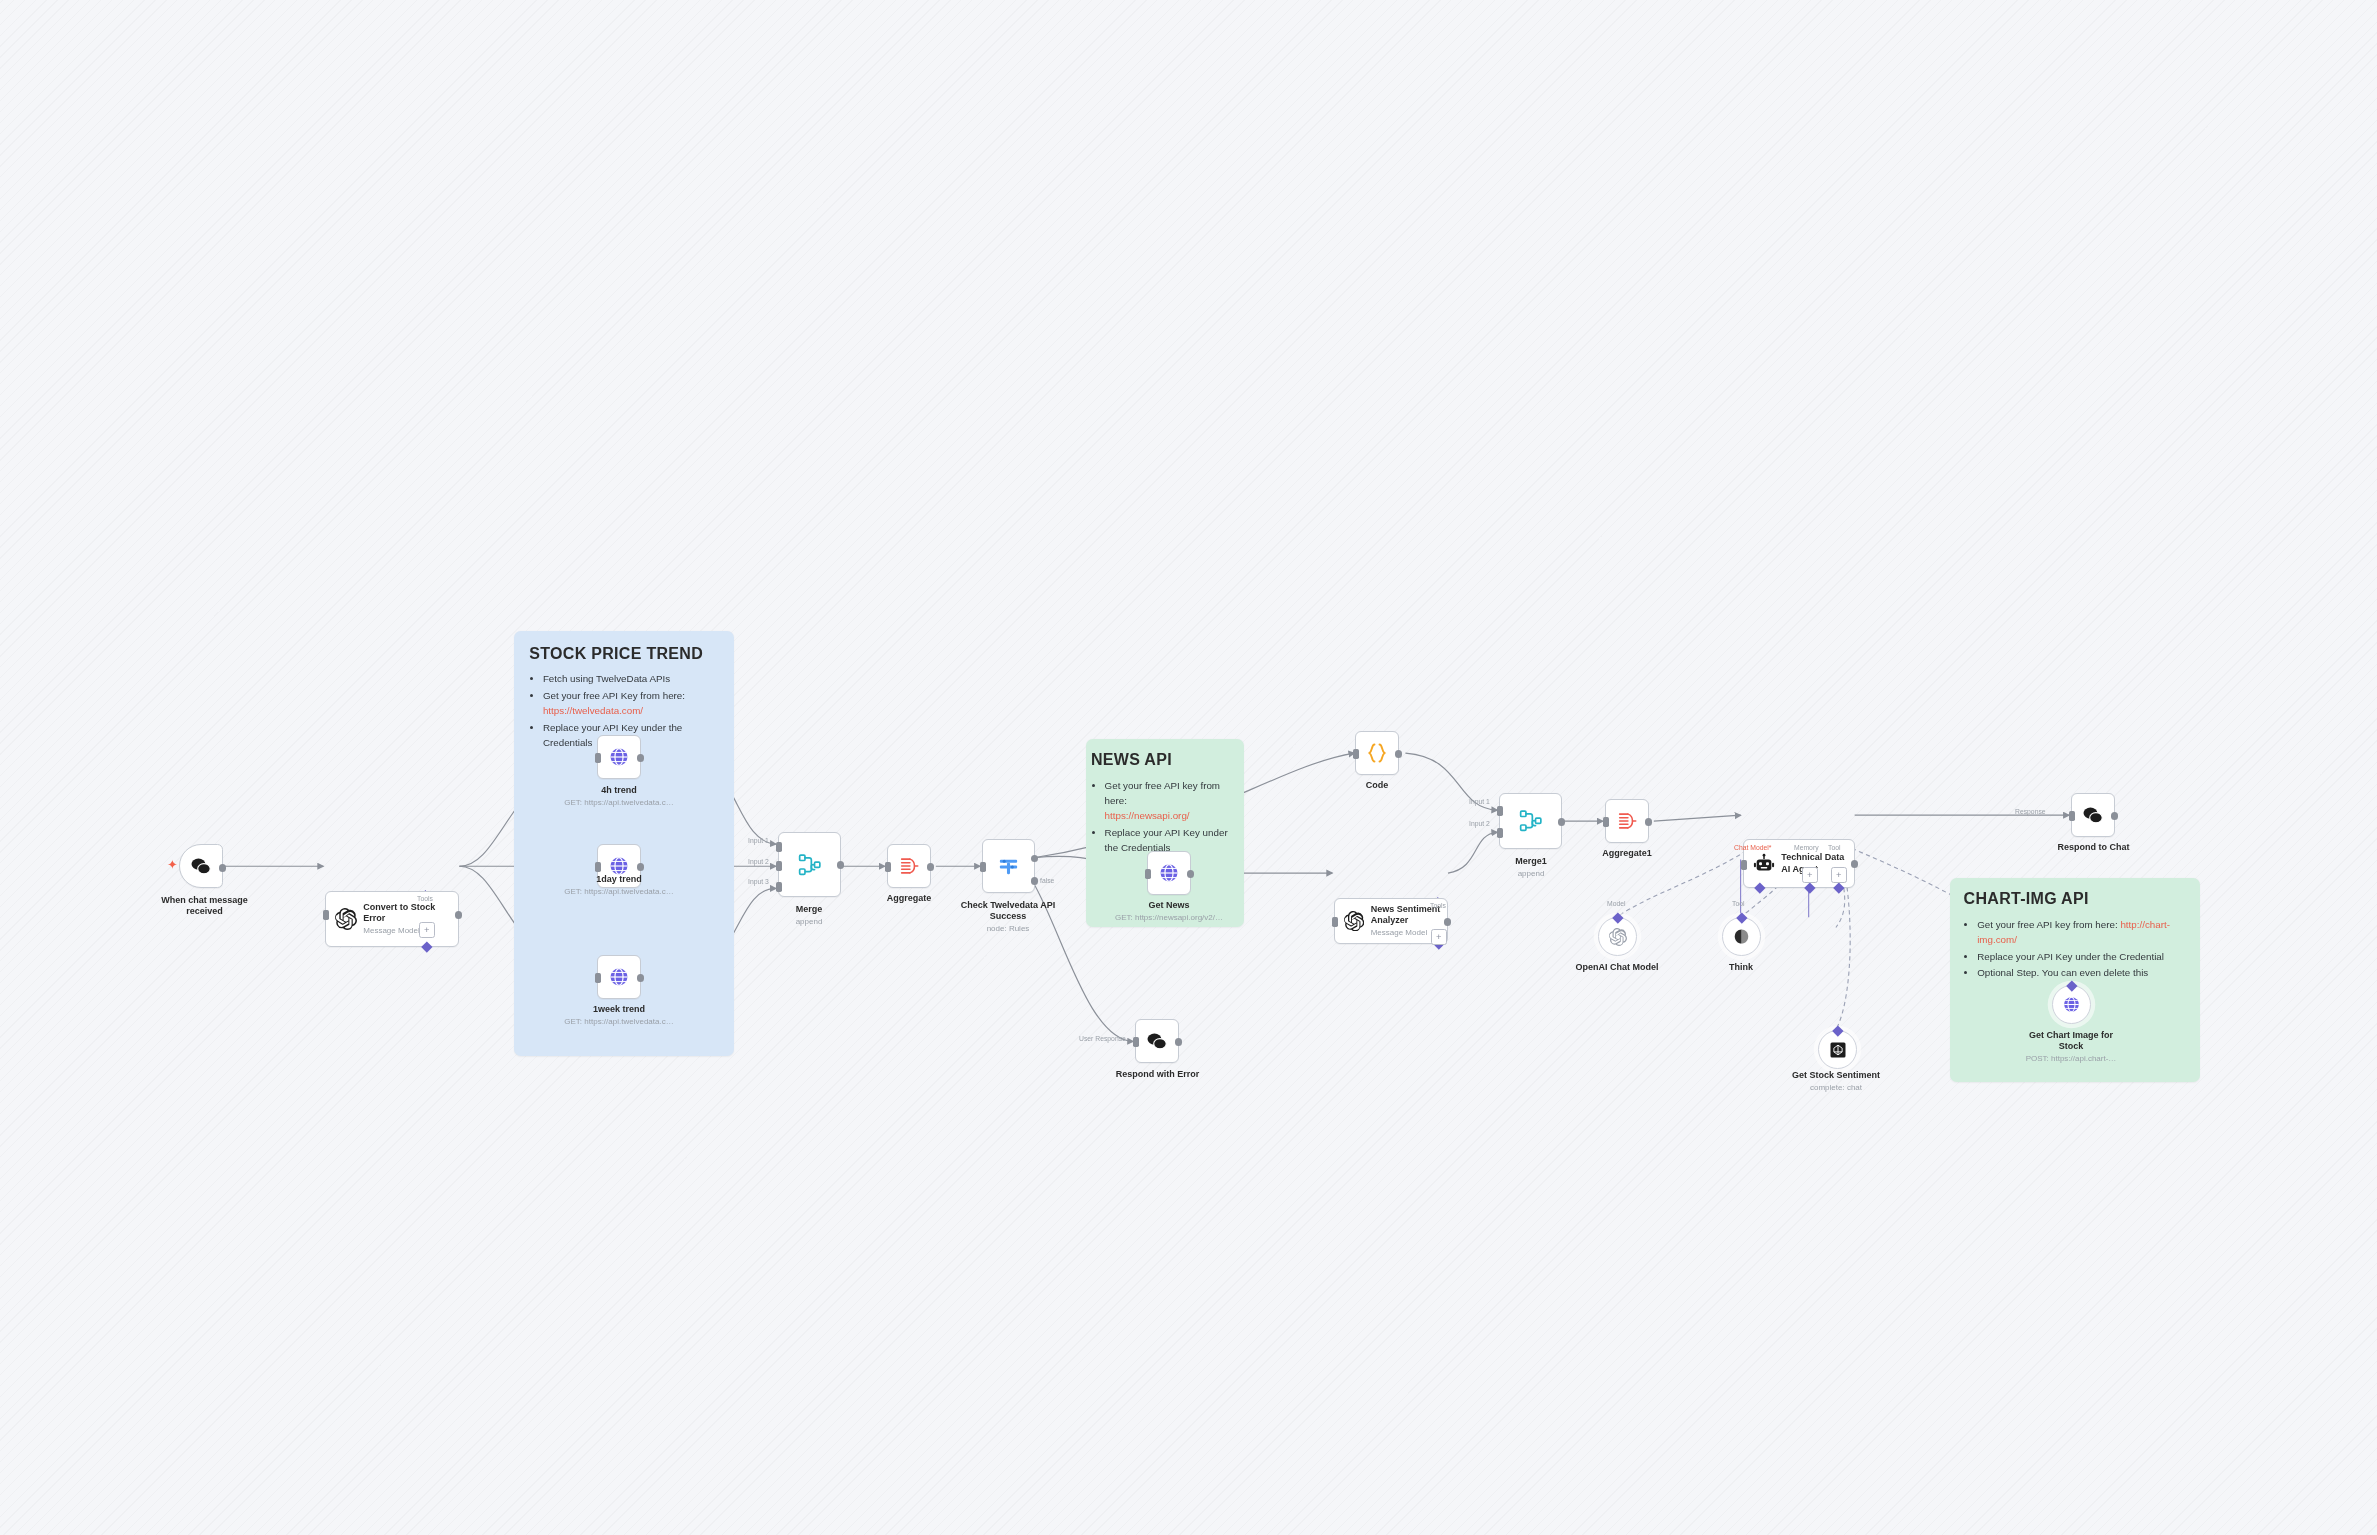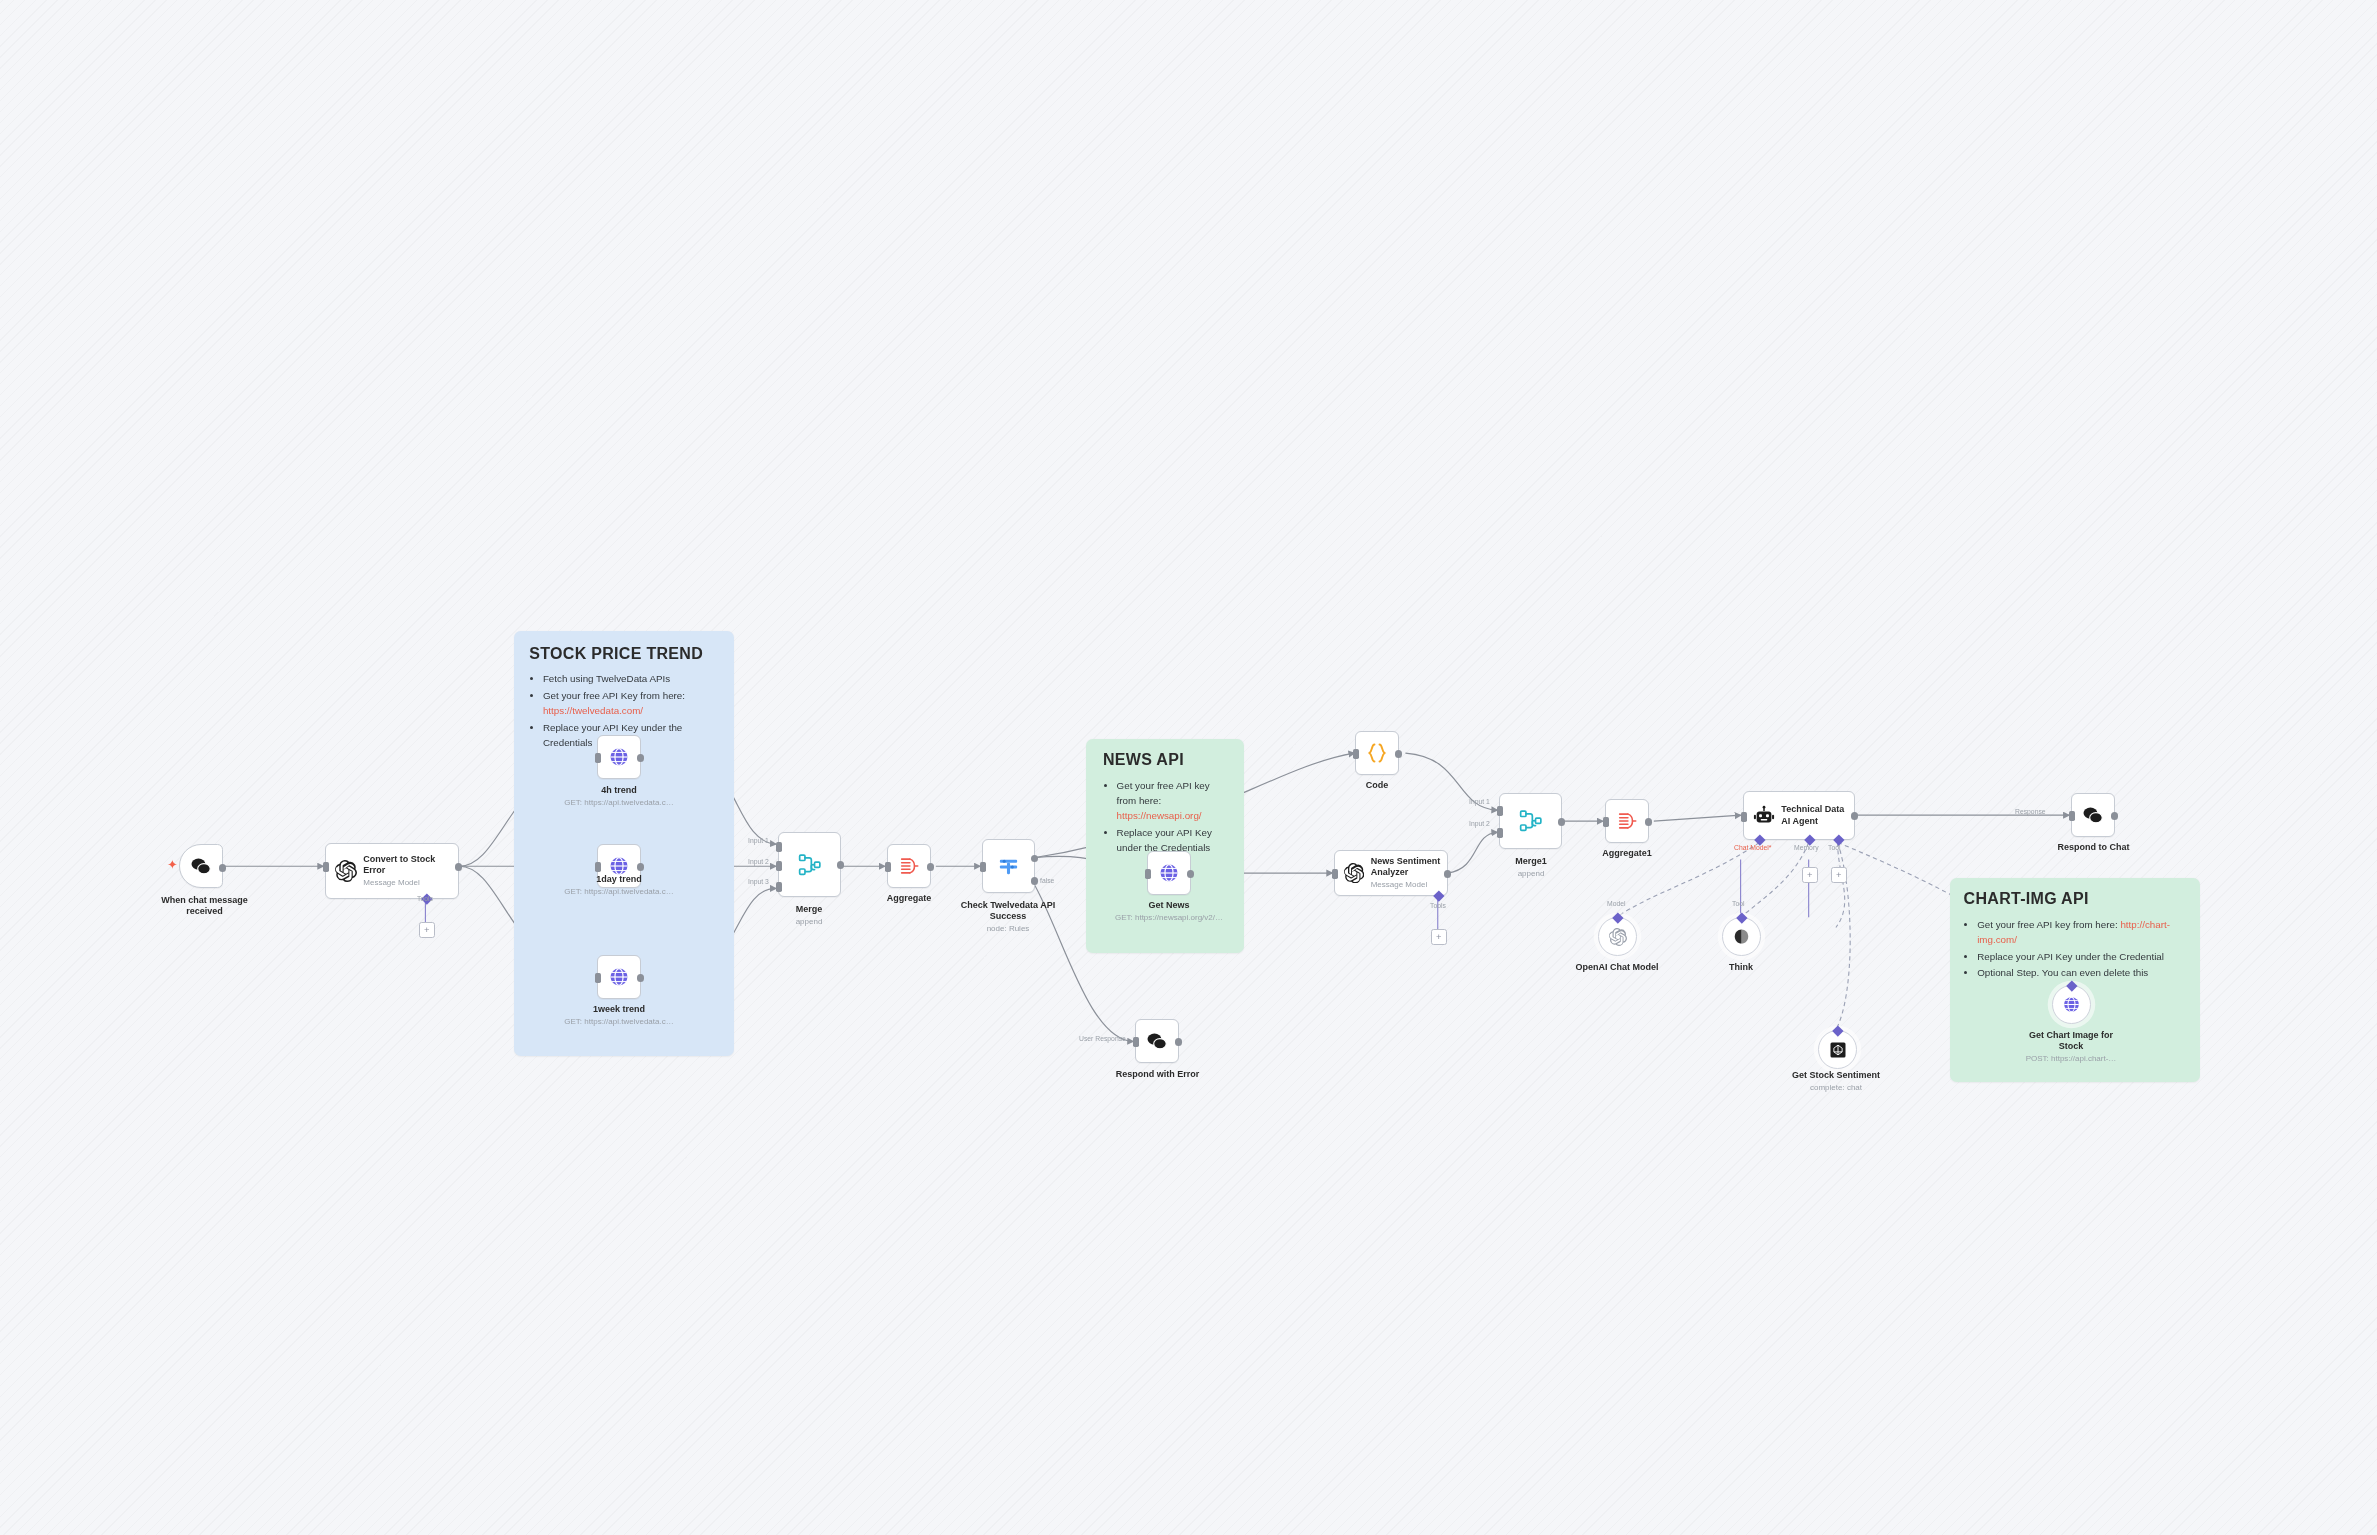--- a/index.html
+++ b/index.html
@@ -35,21 +35,21 @@
   .sticky li{font-size:9.8px;color:#33383d;line-height:1.55;margin-bottom:1.7px;}
   .sticky a{color:#e8604c;text-decoration:none;}
   .sticky.blue{background:#d7e6f7;}
   .sticky.green{background:#d2eede;}
 
   .node{
     position:absolute;background:#fff;border:0.9px solid #c7ccd4;border-radius:6px;
     box-sizing:border-box;box-shadow:0 0.9px 0.9px rgba(0,0,0,.04);
     display:flex;align-items:center;justify-content:center;
   }
-  .node.wide{width:109px;height:46px;justify-content:flex-start;padding-left:8.5px;}
+  .node.wide{width:109px;height:46px;justify-content:flex-start;padding-left:8.5px;margin-top:48px;}
   .node.sq{width:44px;height:44px;}
   .node.trigger{border-radius:6px 6px 6px 6px;border-top-left-radius:24px;border-bottom-left-radius:24px;width:44px;height:44px;}
 
   .node .labels{margin-left:6.8px;display:flex;flex-direction:column;justify-content:center;}
   .node .ntitle{font-size:9px;font-weight:bold;color:#2b2b2b;line-height:1.25;}
   .node .nsub{font-size:8px;color:#9aa0a8;line-height:1.3;margin-top:0.9px;}
 
   .caption{
     position:absolute;text-align:center;font-size:9px;font-weight:bold;color:#2b2b2b;
     line-height:1.25;pointer-events:none;
@@ -140,21 +140,21 @@
 <div class="sticky blue" style="left:514px;top:631px;width:220px;height:425px;padding:13.6px 15.3px;">
   <h3>STOCK PRICE TREND</h3>
   <ul>
     <li><span>Fetch using TwelveData APIs</span></li>
     <li><span>Get your free API Key from here:</span><br>
       <a>https://twelvedata.com/</a></li>
     <li><span>Replace your API Key under the Credentials</span></li>
   </ul>
 </div>
 
-<div class="sticky green" style="left:1086px;top:739px;width:158px;height:214px;padding:12px 17px;">
+<div class="sticky green" style="left:1086px;top:739px;width:158px;height:188px;padding:12px 5px;">
   <h3>NEWS API</h3>
   <ul>
     <li><span>Get your free API key from here:</span><br>
       <a>https://newsapi.org/</a></li>
     <li><span>Replace your API Key under the Credentials</span></li>
   </ul>
 </div>
 
 <div class="sticky green" style="left:1950px;top:878px;width:250px;height:204px;padding:12px 13.6px;">
   <h3>CHART-IMG API</h3>

